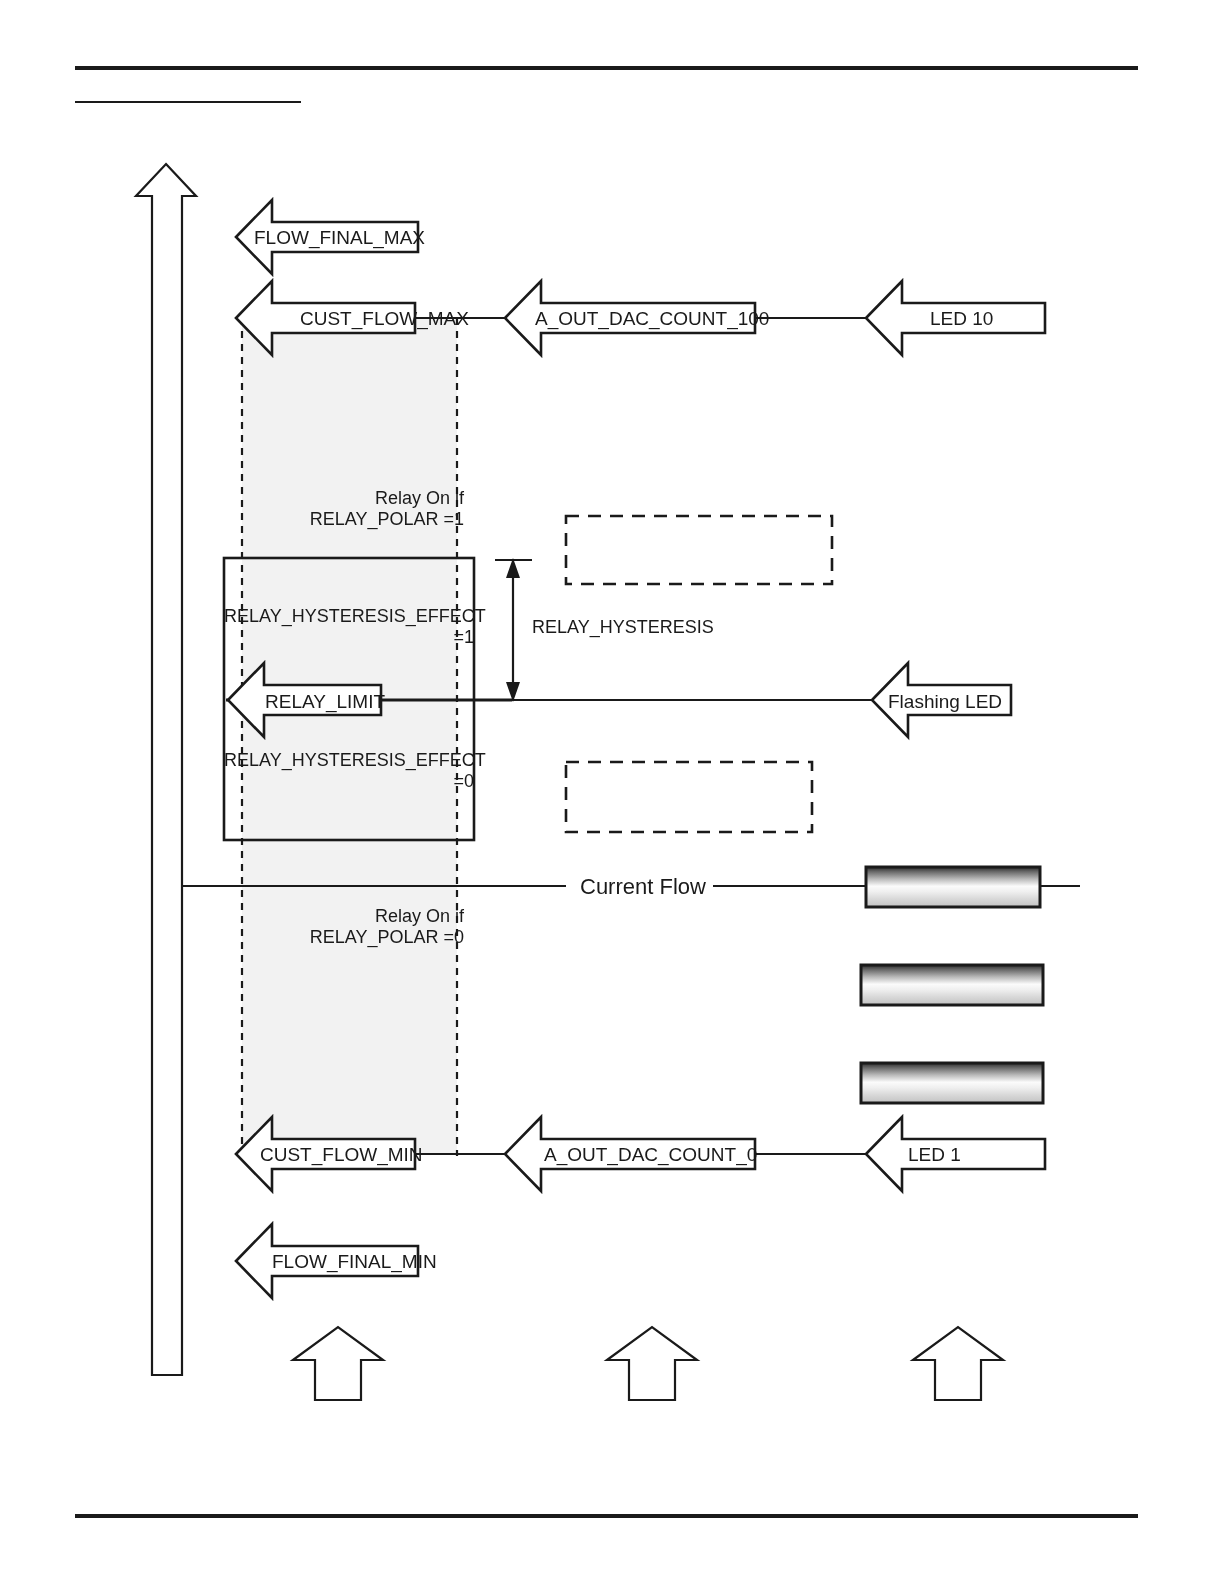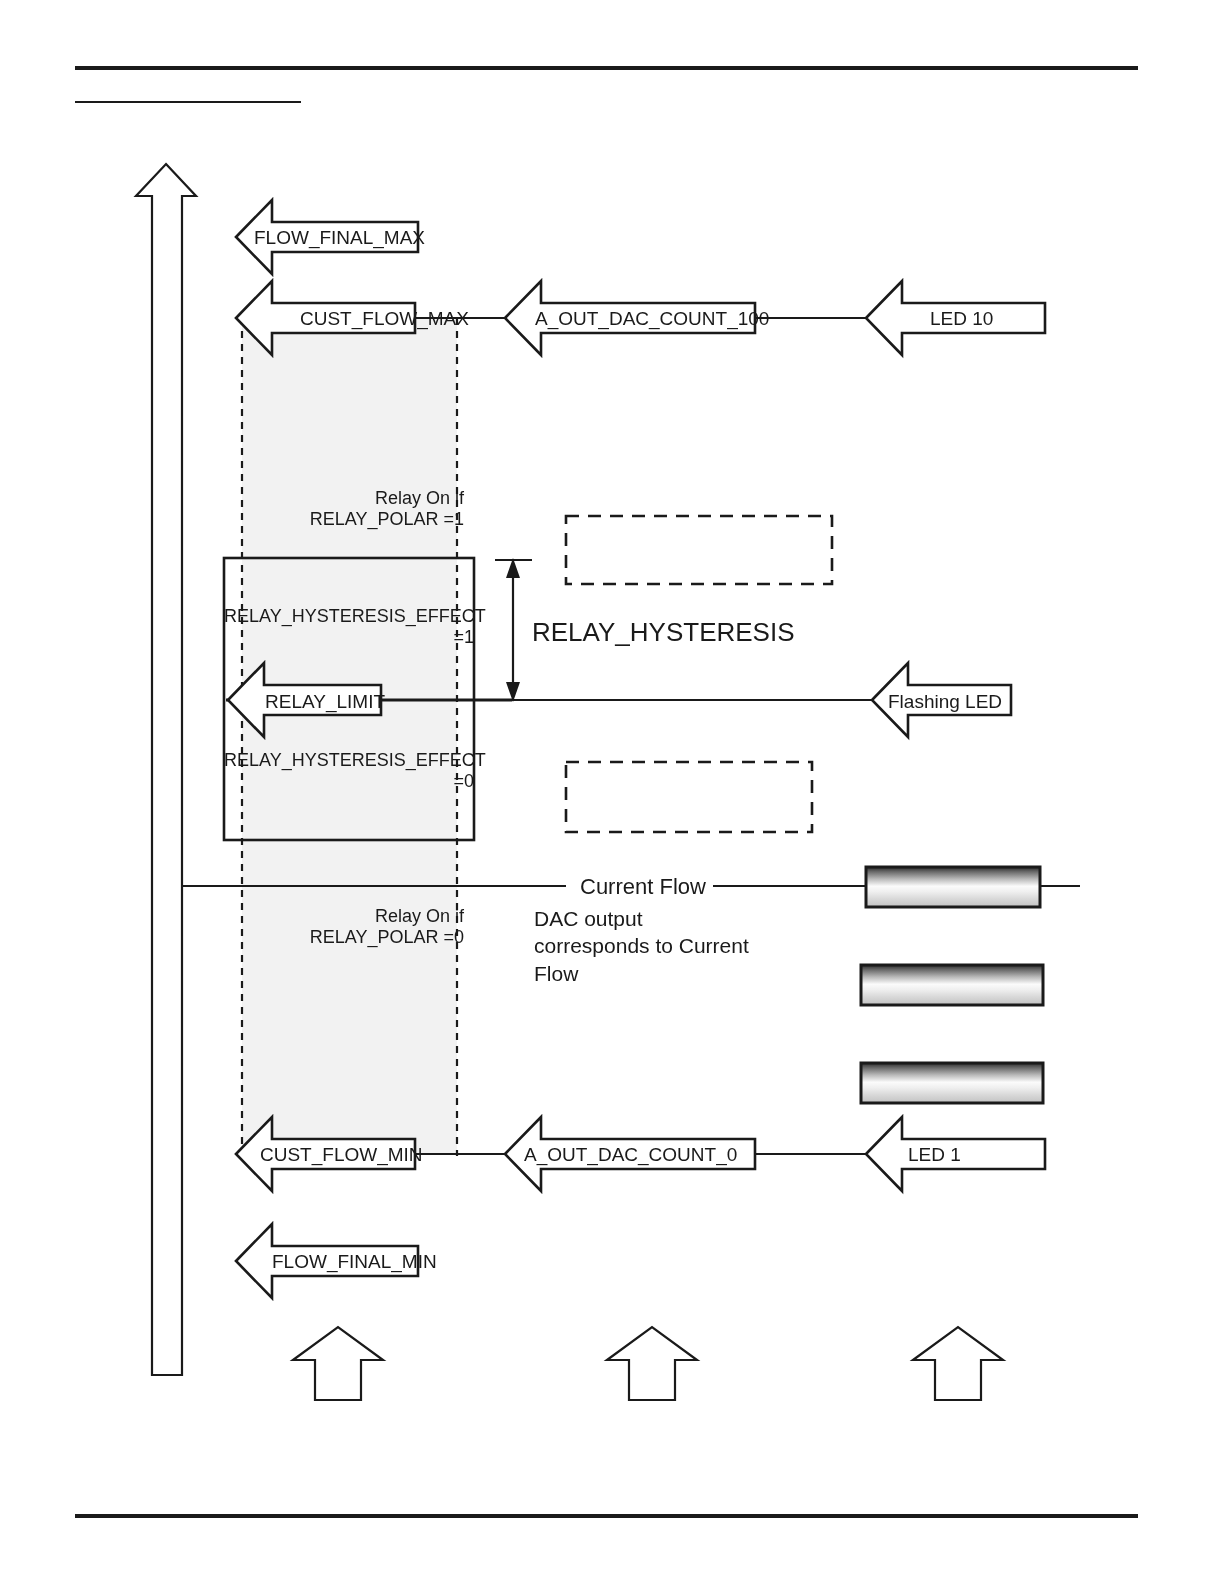--- a/index.html
+++ b/index.html
@@ -39,21 +39,21 @@
   
   .lbl{
     position:absolute;
     font-family:Liberation Sans, sans-serif;
     color:#1a1a1a;
     white-space:nowrap;
     line-height:1.18;
   }
   .lbl-callout{font-size:19px;}
   .lbl-note{font-size:18px;text-align:right;white-space:pre;}
-  .lbl-dim{font-size:26px;}
+  .lbl-dim{font-size:18px;}
   .lbl-flow{font-size:22px;background:#ffffff;padding:0 7px;margin-left:7px;}
   .lbl-para{font-size:21px;white-space:pre-line;line-height:1.30;width:230px;}
 </style>
 </head>
 <body>
 
 <div class="page">
 
   <div class="rule-top"></div>
   <div class="rule-sub"></div>
@@ -152,28 +152,25 @@
 
   <div class="lbl lbl-callout" style="left:888px;top:691px;text-align:center;">Flashing LED</div>
 
   <div class="lbl lbl-note" style="left:224px;top:750px;width:250px;">RELAY_HYSTERESIS_EFFECT
 =0</div>
 
   <div class="lbl lbl-dim" style="left:532px;top:617px;">RELAY_HYSTERESIS</div>
 
   <div class="lbl lbl-flow" style="left:566px;top:874px;">Current Flow</div>
 
-  <div class="lbl lbl-para" style="left:534px;top:905px;">DAC output
-corresponds to Current
-Flow</div>
 
   <div class="lbl lbl-note" style="left:236px;top:906px;width:228px;">Relay On if
 RELAY_POLAR =0</div>
 
   <div class="lbl lbl-callout" style="left:260px;top:1144px;">CUST_FLOW_MIN</div>
 
-  <div class="lbl lbl-callout" style="left:524px;top:1144px;text-align:right;">A_OUT_DAC_COUNT_0</div>
+  <div class="lbl lbl-callout" style="left:544px;top:1144px;text-align:right;">A_OUT_DAC_COUNT_0</div>
 
   <div class="lbl lbl-callout" style="left:908px;top:1144px;">LED 1</div>
 
   <div class="lbl lbl-callout" style="left:272px;top:1251px;text-align:right;">FLOW_FINAL_MIN</div>
 
 </div>
 
 </body></html>

